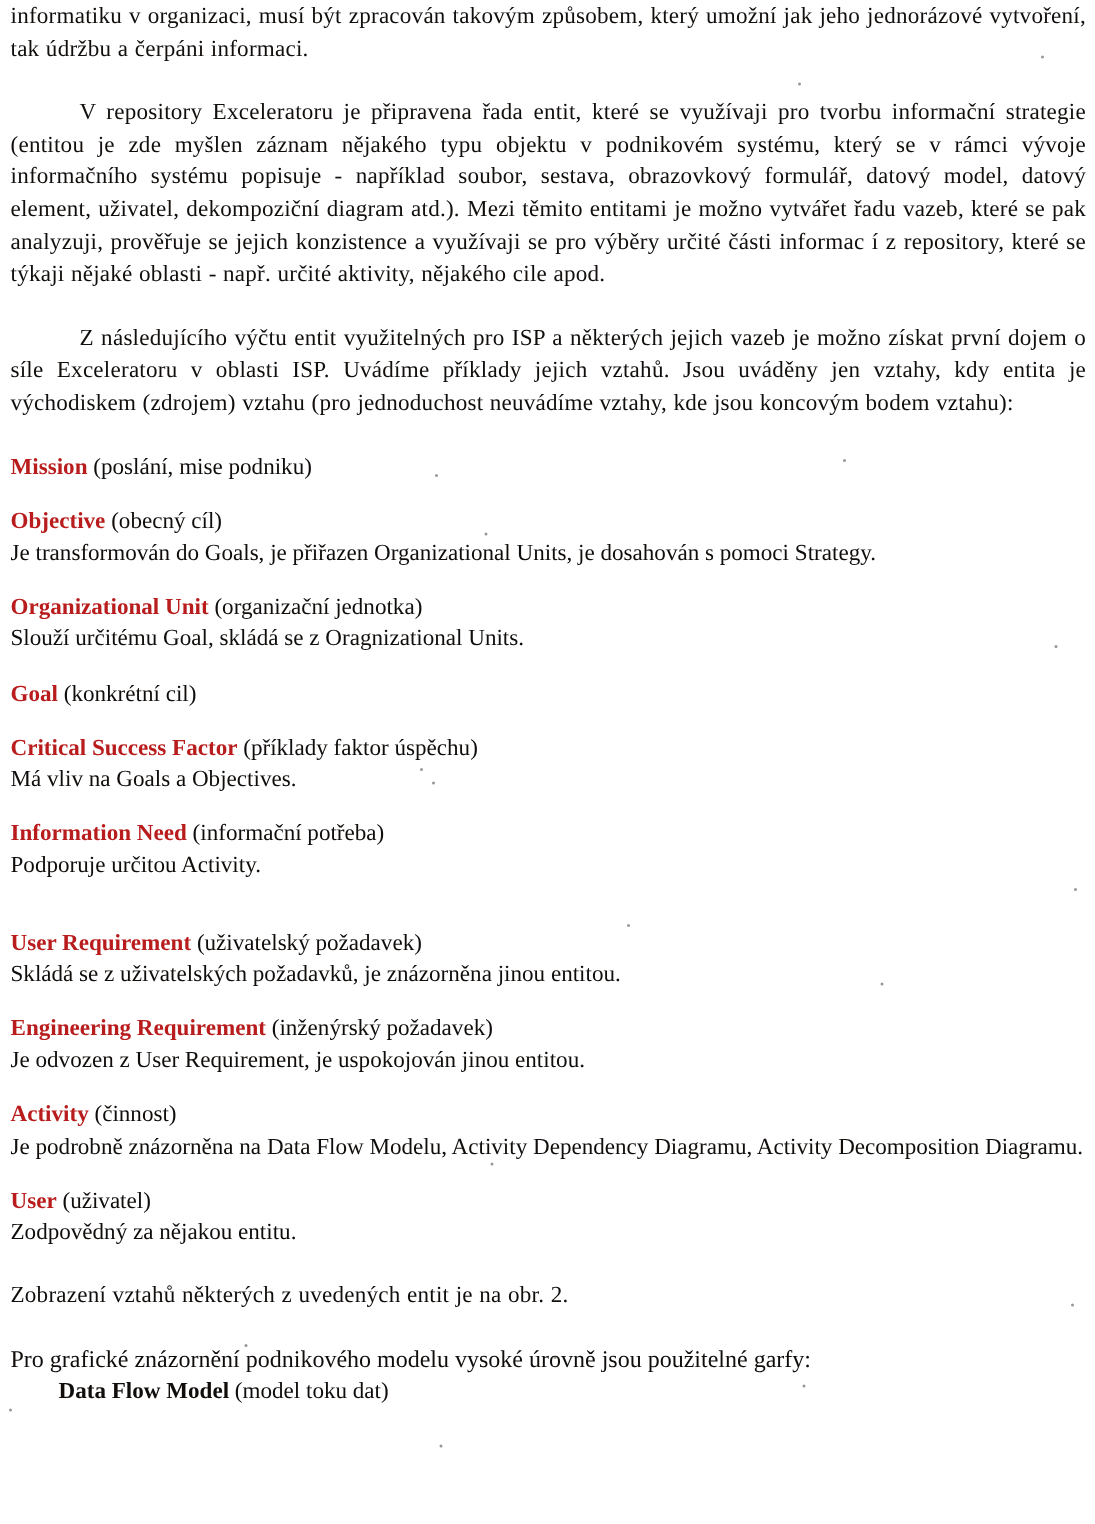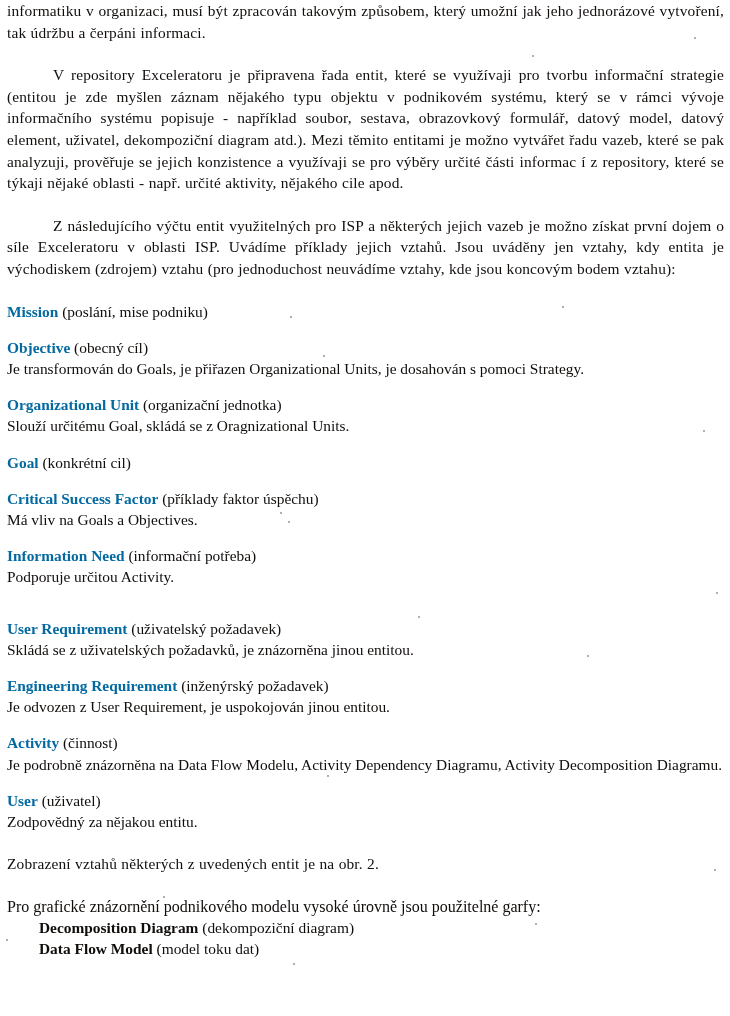--- a/index.html
+++ b/index.html
@@ -55,21 +55,21 @@
   }
 
   
   .entry {
     font-size: 15.4px;
     line-height: 21.2px;
     text-align: left;
   }
   .entry .term {
     font-weight: bold;
-    color: #0369a1;
+    color: #b91c1c;
   }
   .entry .gloss {
     font-weight: normal;
   }
   .entry .desc {
     display: block;
     font-weight: normal;
   }
   .entry .desc.just {
     text-align: justify;
@@ -198,22 +198,19 @@
     </div>
 
     <div class="gap-lg"></div>
 
     <p class="para" style="text-indent:0">Zobrazení vztahů některých z uvedených entit je na obr. 2.</p>
 
     <div class="gap-lg"></div>
 
     <div class="closing-line">Pro grafické znázornění podnikového modelu vysoké úrovně jsou použitelné garfy:</div>
 
-    <div class="list-item">
-      <span class="term">Decomposition Diagram</span><span class="gloss"> (dekompoziční diagram)</span>
-    </div>
 
     <div class="list-item">
       <span class="term">Data Flow Model</span><span class="gloss"> (model toku dat)</span>
     </div>
 
   </div>
 </div>
 
 </body></html>

